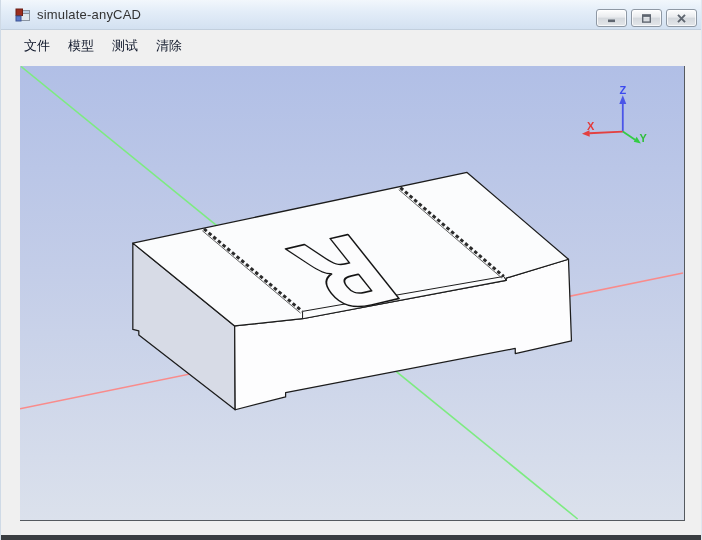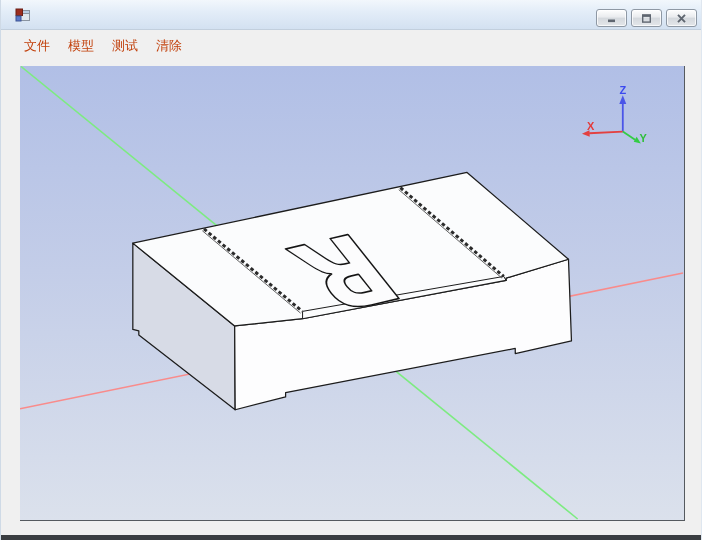--- a/index.html
+++ b/index.html
@@ -30,21 +30,21 @@
     box-shadow:inset 0 0 0 1px rgba(255,255,255,.75);
     display:flex; align-items:center; justify-content:center; cursor:default;
   }
 
   
   .menubar {
     position:absolute; left:0; top:31px; width:702px; height:29px;
     background:#f0f0f0; display:flex; align-items:center; padding-left:14px;
   }
   .menu-item {
-    display:inline-block; padding:3px 9px; font-size:13px; color:#c2410c;
+    display:inline-block; padding:3px 9px; font-size:13px; color:#0f172a;
   }
 
   
   .viewport {
     position:absolute; left:19px; top:66px; width:665px; height:455px;
     background:linear-gradient(180deg,#b1bfe6 0%, #c3cde8 45%, #dbe1ec 100%);
     border-right:1px solid #555a5f; border-bottom:1px solid #555a5f;
   }
   .viewport svg.scene { position:absolute; left:0; top:0; width:100%; height:100%; display:block; }
   .overlay-text {
@@ -61,20 +61,21 @@
 </head>
 <body>
 
 <div class="titlebar">
   <svg class="app-icon" viewBox="0 0 16 16" aria-hidden="true">
     <rect x="4.5" y="3.5" width="10" height="10" fill="#dfe7ee" stroke="#8a94a0" stroke-width="1"></rect>
     <rect x="4.5" y="3.5" width="10" height="3" fill="#b8cde4" stroke="#8a94a0" stroke-width="1"></rect>
     <rect x="1" y="2" width="6.5" height="6.5" fill="#9b2d1f" stroke="#6d1f15" stroke-width="1"></rect>
     <rect x="1" y="9" width="5" height="5" fill="#5b79c9" stroke="#3d5593" stroke-width="1"></rect>
   </svg>
+  <span class="title-text">simulate-anyCAD</span>
 
   <div class="winbtns">
     <div class="winbtn">
       <svg width="11" height="9" viewBox="0 0 11 9">
         <rect x="2" y="5.5" width="7" height="2.6" fill="#5f6670"></rect>
       </svg>
     </div>
     <div class="winbtn">
       <svg width="11" height="9" viewBox="0 0 11 9">
         <rect x="1.7" y="0.9" width="7.6" height="7.2" fill="none" stroke="#5f6670" stroke-width="1.4"></rect>

